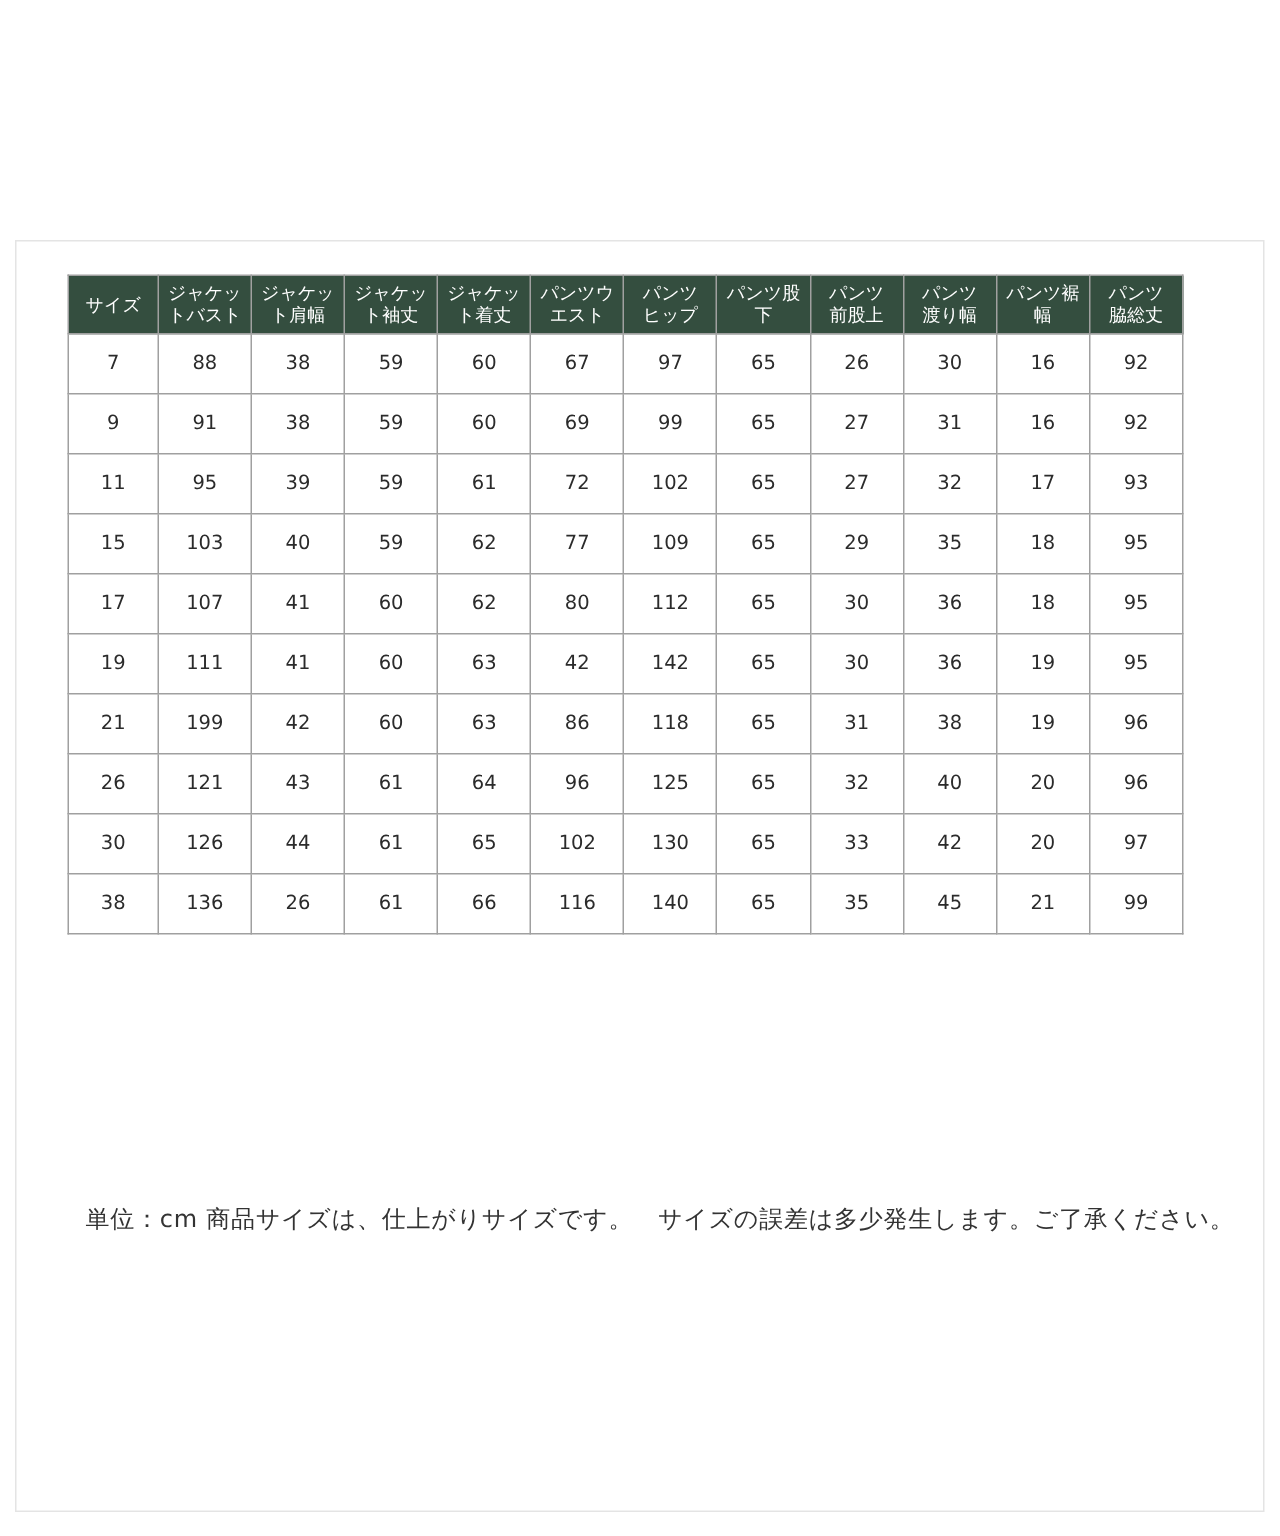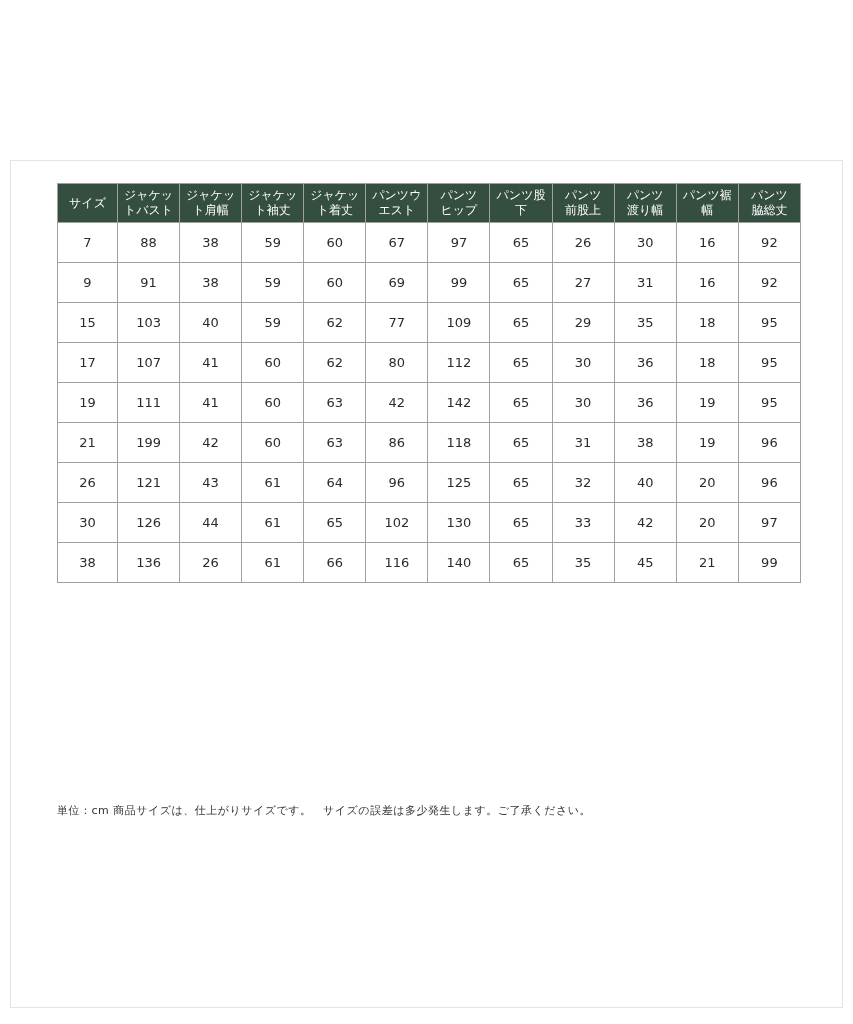--- a/index.html
+++ b/index.html
@@ -28,21 +28,21 @@
     position: absolute;
     left: 10px;
     top: 160px;
     width: 833px;
     height: 848px;
     background: #ffffff;
     border: 1px solid var(--card-border);
   }
   .table-wrap {
     position: absolute;
-    left: 46px;
+    left: 34px;
     top: 22px;
   }
   table.size-table {
     border-collapse: collapse;
     table-layout: fixed;
     width: 744px;
   }
   table.size-table th {
     background: var(--header-bg);
     color: var(--header-text);
@@ -64,21 +64,21 @@
     text-align: center;
     vertical-align: middle;
     height: 40px;
     border: 1px solid var(--cell-border);
     color: var(--text);
   }
   .footer-note {
     position: absolute;
     left: 46px;
     top: 630px;
-    font-size: 11px;
+    font-size: 16px;
     color: #333333;
     letter-spacing: 0.5px;
   }
 </style>
 </head>
 <body>
 
 <div class="page">
   <div class="card">
     <div class="table-wrap">
@@ -131,20 +131,34 @@
               <td>60</td>
               <td>69</td>
               <td>99</td>
               <td>65</td>
               <td>27</td>
               <td>31</td>
               <td>16</td>
               <td>92</td>
             </tr>
             <tr>
+              <td>11</td>
+              <td>95</td>
+              <td>39</td>
+              <td>59</td>
+              <td>61</td>
+              <td>72</td>
+              <td>102</td>
+              <td>65</td>
+              <td>27</td>
+              <td>32</td>
+              <td>17</td>
+              <td>93</td>
+            </tr>
+            <tr>
               <td>15</td>
               <td>103</td>
               <td>40</td>
               <td>59</td>
               <td>62</td>
               <td>77</td>
               <td>109</td>
               <td>65</td>
               <td>29</td>
               <td>35</td>

